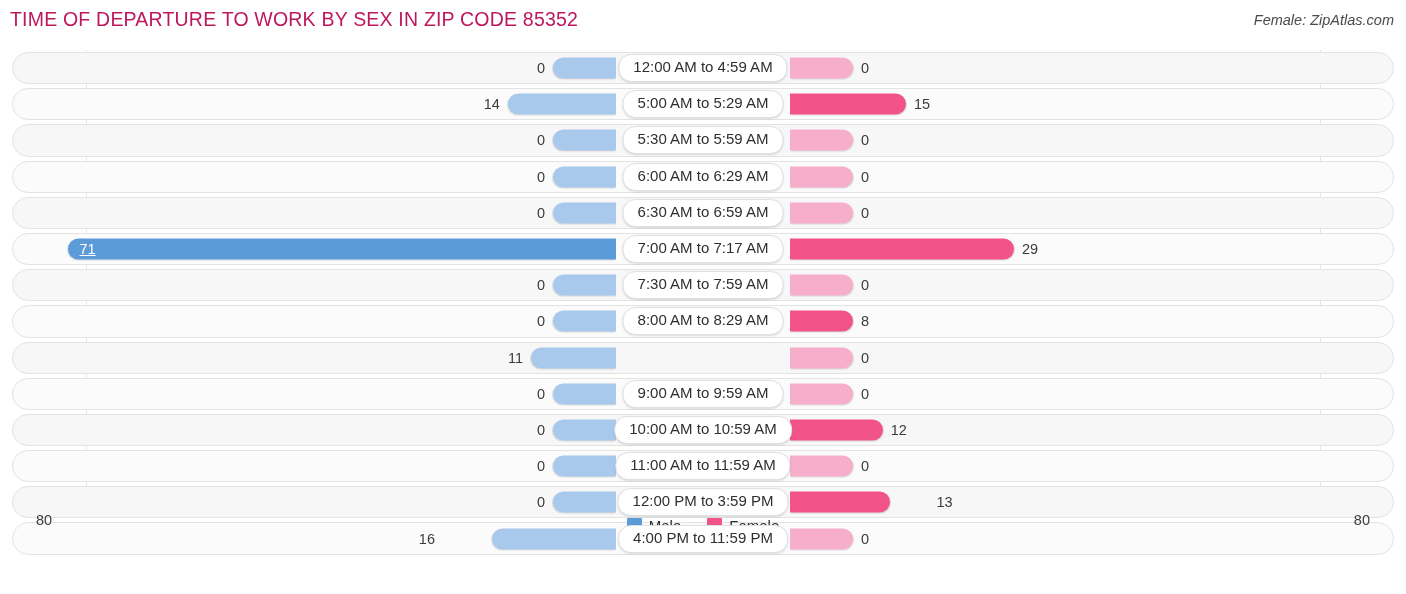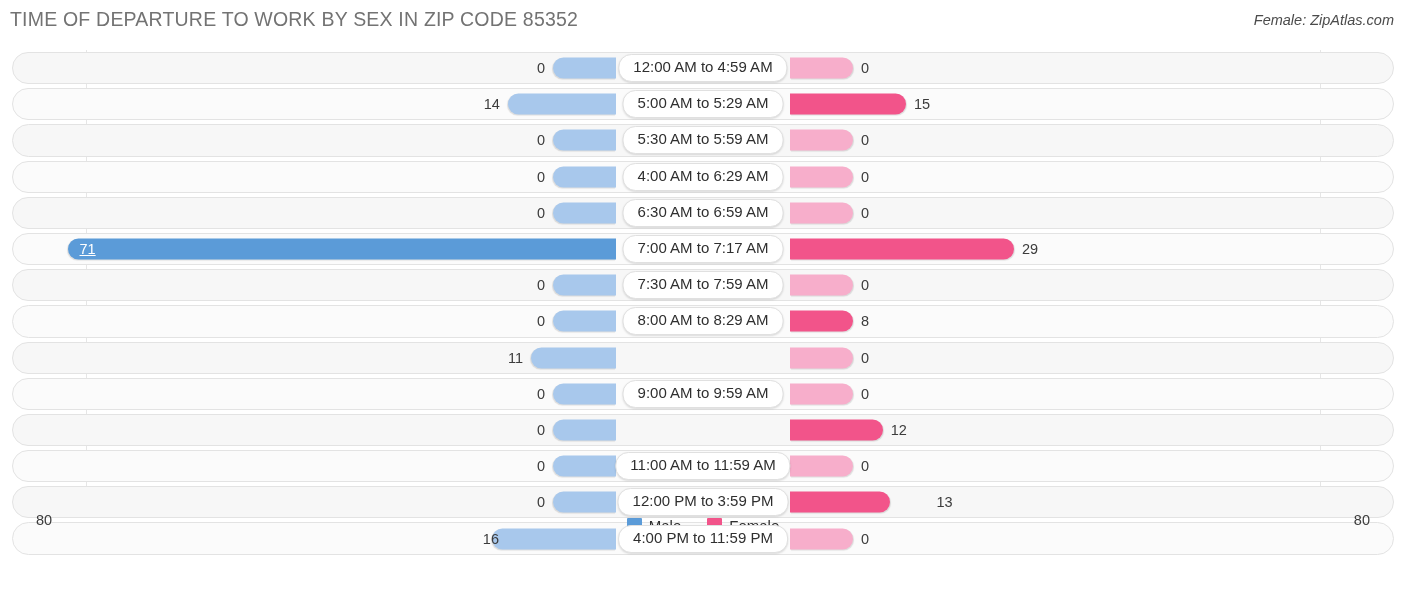--- a/index.html
+++ b/index.html
@@ -20,21 +20,21 @@
     position: absolute;
     left: 0; top: 0;
     width: 1406px;
     height: 42px;
   }
   .chart-title {
     position: absolute;
     left: 10px;
     top: 8px;
     font-size: 19.5px;
-    color: #737373;
+    color: #be185d;
     letter-spacing: 0.2px;
     white-space: nowrap;
   }
   .source {
     position: absolute;
     right: 12px;
     top: 12px;
     font-size: 14.5px;
     font-style: italic;
     color: #4b4b4b;
@@ -212,21 +212,21 @@
         <div class="val male-val" style="right: 861px;">0</div>
         <div class="val female-val" style="left: 861px;">0</div>
         <div class="pill">5:30 AM to 5:59 AM</div>
       </div>
       <div class="row alt">
         <div class="track"></div>
         <div class="bar male" style="left: 553px; width: 63px;"></div>
         <div class="bar female" style="left: 790px; width: 63px;"></div>
         <div class="val male-val" style="right: 861px;">0</div>
         <div class="val female-val" style="left: 861px;">0</div>
-        <div class="pill">4:00 AM to 6:29 AM</div>
+        <div class="pill">6:00 AM to 6:29 AM</div>
       </div>
       <div class="row">
         <div class="track"></div>
         <div class="bar male" style="left: 553px; width: 63px;"></div>
         <div class="bar female" style="left: 790px; width: 63px;"></div>
         <div class="val male-val" style="right: 861px;">0</div>
         <div class="val female-val" style="left: 861px;">0</div>
         <div class="pill">6:30 AM to 6:59 AM</div>
       </div>
       <div class="row alt">
@@ -267,20 +267,21 @@
         <div class="val male-val" style="right: 861px;">0</div>
         <div class="val female-val" style="left: 861px;">0</div>
         <div class="pill">9:00 AM to 9:59 AM</div>
       </div>
       <div class="row">
         <div class="track"></div>
         <div class="bar male" style="left: 553px; width: 63px;"></div>
         <div class="bar female hi" style="left: 790px; width: 92.7px;"></div>
         <div class="val male-val" style="right: 861px;">0</div>
         <div class="val female-val" style="left: 890.7px;">12</div>
+        <div class="pill">10:00 AM to 10:59 AM</div>
       </div>
       <div class="row alt">
         <div class="track"></div>
         <div class="bar male" style="left: 553px; width: 63px;"></div>
         <div class="bar female" style="left: 790px; width: 63px;"></div>
         <div class="val male-val" style="right: 861px;">0</div>
         <div class="val female-val" style="left: 861px;">0</div>
         <div class="pill">11:00 AM to 11:59 AM</div>
       </div>
       <div class="row">
@@ -288,21 +289,21 @@
         <div class="bar male" style="left: 553px; width: 63px;"></div>
         <div class="bar female hi" style="left: 790px; width: 100.425px;"></div>
         <div class="val male-val" style="right: 861px;">0</div>
         <div class="val female-val" style="left: 898.425px; margin-left: 38px;">13</div>
         <div class="pill">12:00 PM to 3:59 PM</div>
       </div>
       <div class="row alt">
         <div class="track"></div>
         <div class="bar male" style="left: 492.4px; width: 123.6px;"></div>
         <div class="bar female" style="left: 790px; width: 63px;"></div>
-        <div class="val male-val" style="right: 907px; text-align: right;">16</div>
+        <div class="val male-val" style="right: 971px; text-align: right;">16</div>
         <div class="val female-val" style="left: 861px;">0</div>
         <div class="pill">4:00 PM to 11:59 PM</div>
       </div>
     </div>
 
   <div class="axis-left">80</div>
   <div class="axis-right">80</div>
 
   <div class="legend" id="legend">
       <div class="legend-item">

